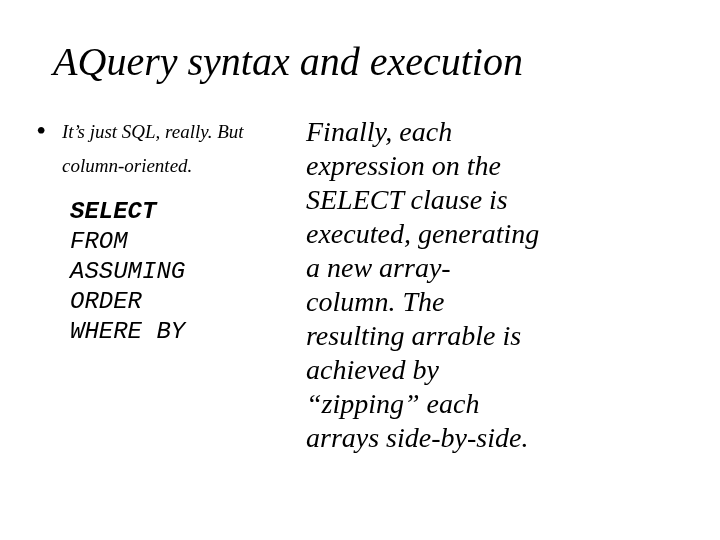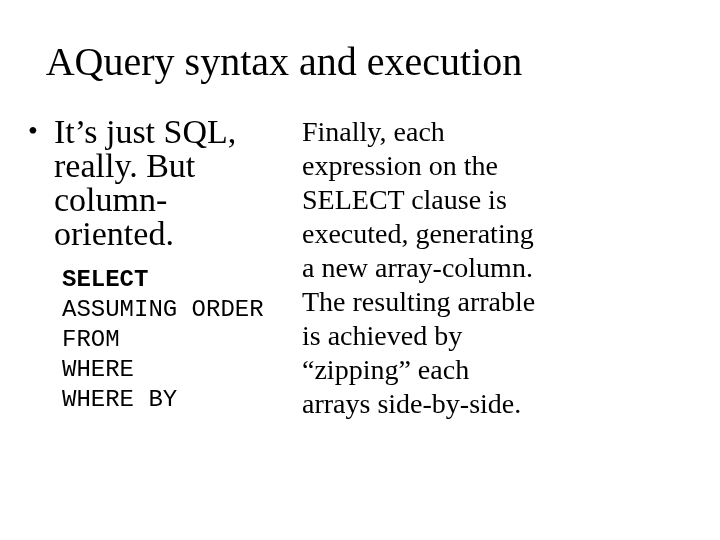--- a/index.html
+++ b/index.html
@@ -8,21 +8,22 @@
     width: 720px;
     height: 540px;
     background: #fff;
     font-family: "Times New Roman", Times, serif;
     color: #000;
   }
   .slide {
     width: 588px;
     height: 540px;
     box-sizing: border-box;
-    padding: 28px 48px 32px 28px;
+    padding: 28px 48px 32px 36px;
+    font-style: italic;
   }
   .title {
     font-size: 40px;
     text-align: center;
     margin: 10px 0 30px 0;
     font-weight: normal;
   }
   .columns {
     display: flex;
     gap: 36px;
@@ -36,21 +37,21 @@
     margin-bottom: 14px;
   }
   .bullet {
     font-size: 28px;
     line-height: 32px;
     width: 26px;
     flex: 0 0 26px;
     text-align: left;
   }
   .bullet-text {
-    font-size: 34px;
+    font-size: 19px;
     line-height: 34px;
   }
   .code-block {
     margin-left: 34px;
     font-family: "Courier New", Courier, monospace;
     font-size: 24px;
     line-height: 30px;
   }
   .code-select {
     font-weight: bold;
@@ -69,23 +70,22 @@
 
   <div class="columns">
 
     <div class="col">
       <div class="bullet-row">
         <div class="bullet">•</div>
         <div class="bullet-text">It’s just SQL, really. But column-oriented.</div>
       </div>
       <div class="code-block">
         <div class="code-select">SELECT</div>
+        <div>FROM</div>
         <div>ASSUMING ORDER</div>
-        <div>FROM</div>
-        <div>WHERE</div>
         <div>WHERE BY</div>
       </div>
     </div>
 
     <div class="col">
       <div class="right-text">Finally, each expression on the SELECT clause is executed, generating a new array-column. The resulting arrable is achieved by “zipping” each arrays side-by-side.</div>
     </div>
 
   </div>
 

